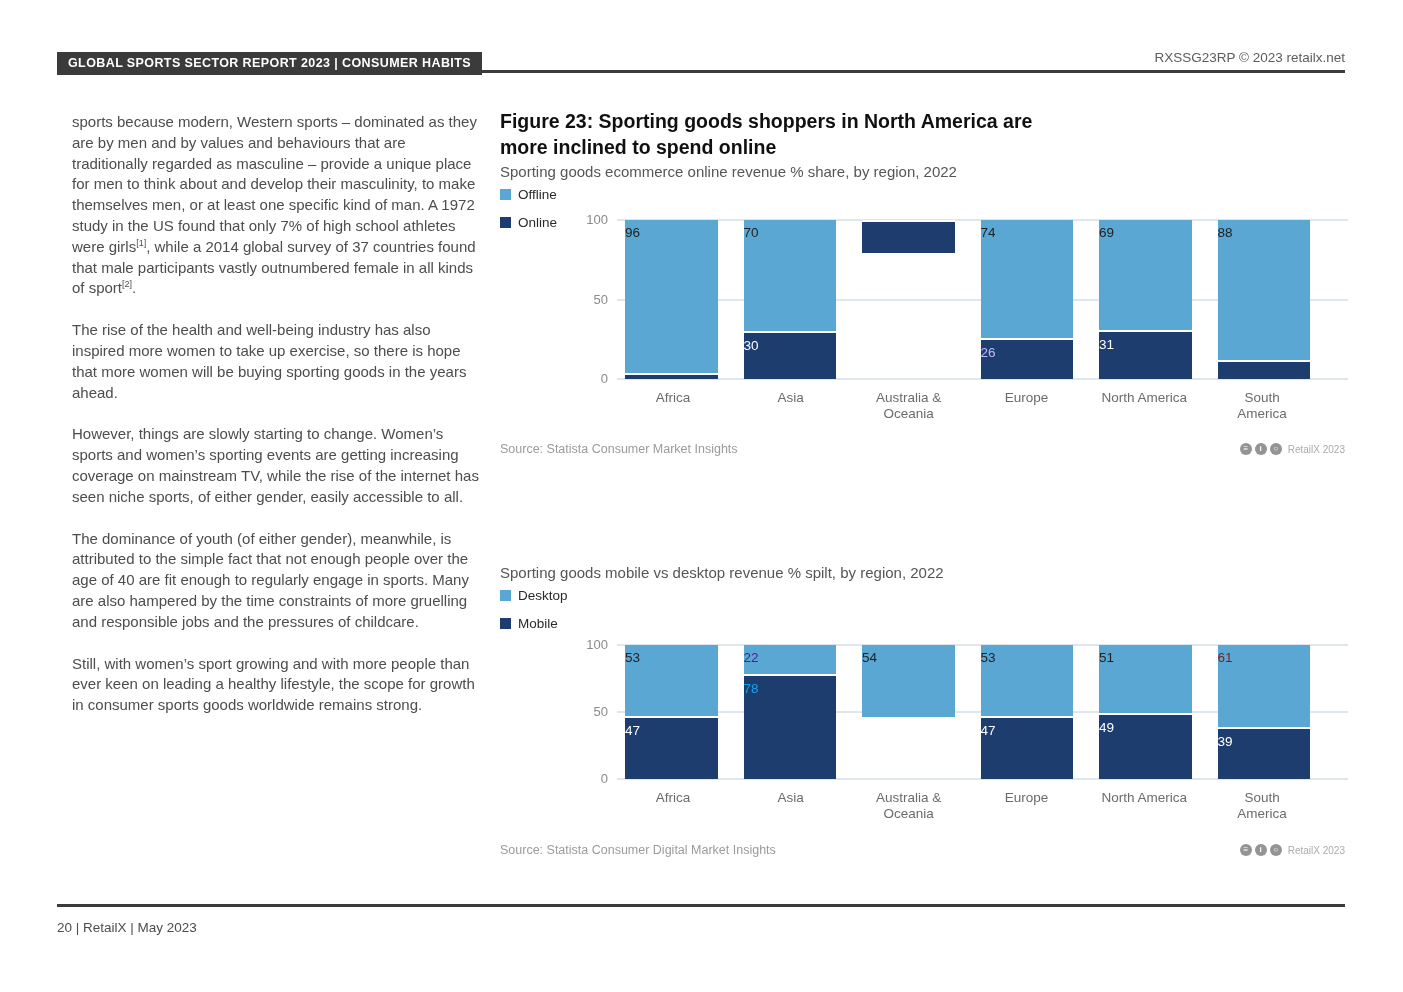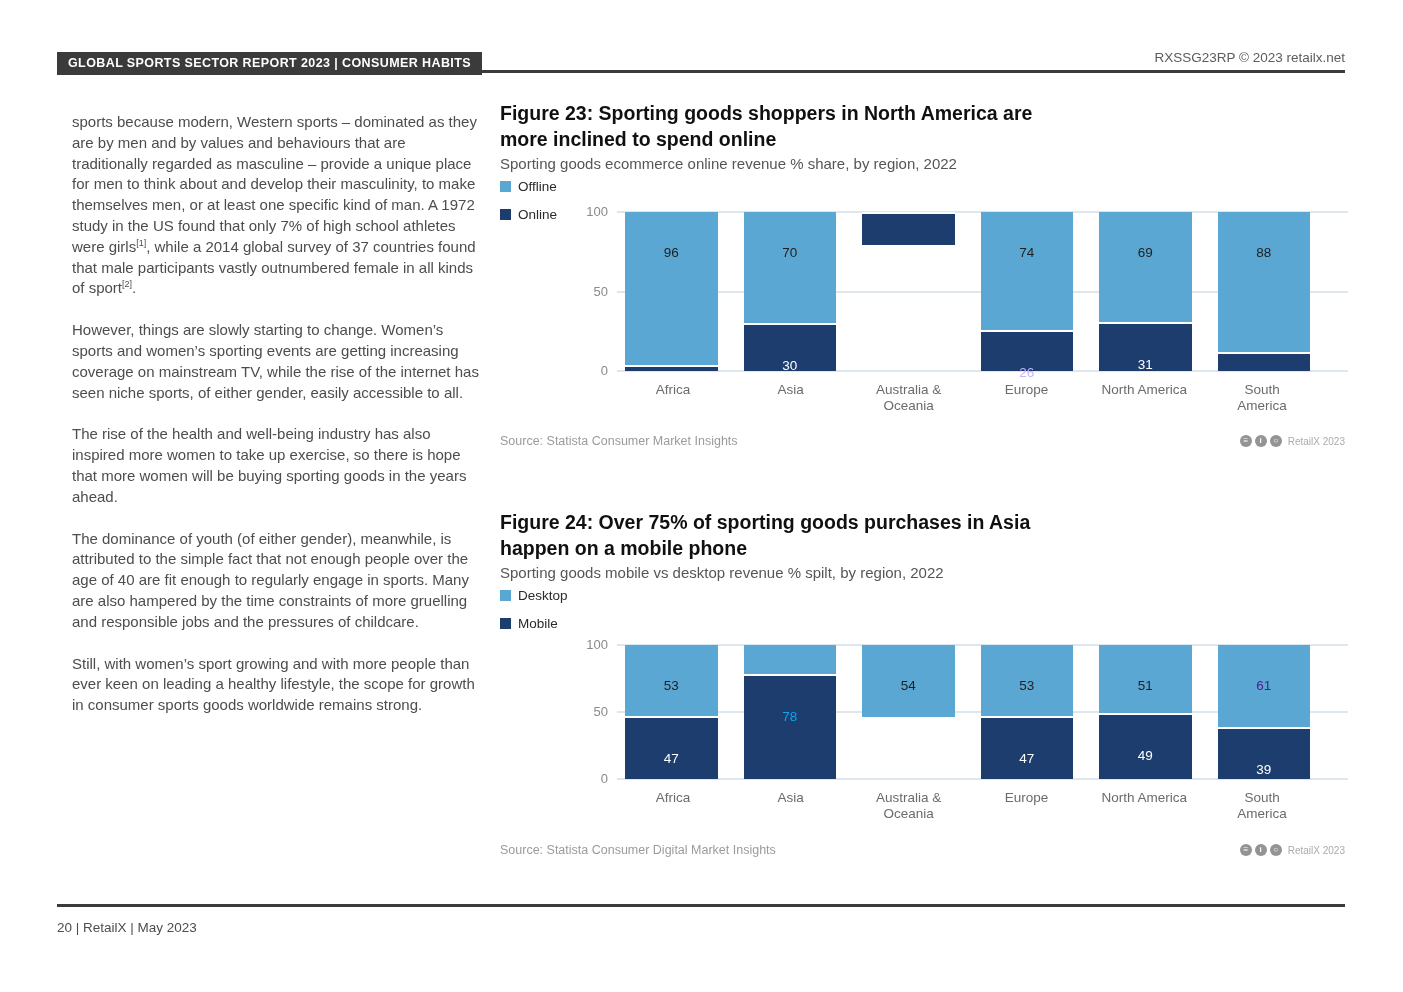--- a/index.html
+++ b/index.html
@@ -64,21 +64,21 @@
   .bars {
     position:absolute; left:0; top:0; width:100%; height:100%;
     display:flex; align-items:flex-end; gap:26px;
     padding:0 38px 0 8px;
   }
   .bar { flex:1 1 0; height:100%; display:flex; flex-direction:column; position:relative; }
   .seg { position:relative; width:100%; }
   .seg.lower { border-top:2px solid #ffffff; }
   .seg-label {
     position:absolute; top:5px; left:0; width:100%;
-    text-align:center; font-size:13.5px;margin-top:28px;
+    font-size:13.5px;
   }
   .cats {
     position:absolute; left:117px; width:731px;
     display:flex; gap:22px; padding:0 38px 0 8px;
   }
   .cat { flex:1 1 0; text-align:center; font-size:13.5px; color:#6b6b6b; line-height:16px; }
   .cat span { display:inline-block; max-width:86px; }
 
   .source-row {
     position:absolute; left:0; top:334px; width:845px;
@@ -105,28 +105,28 @@
 </head>
 <body>
 
 <div class="page">
   <div class="header-line"></div>
   <div class="badge">GLOBAL SPORTS SECTOR REPORT 2023 | CONSUMER HABITS</div>
   <div class="header-ref">RXSSG23RP © 2023 retailx.net</div>
 
   <div class="article" id="article">
       <p><span>sports because modern, Western sports – dominated as they are by men and by values and behaviours that are traditionally regarded as masculine – provide a unique place for men to think about and develop their masculinity, to make themselves men, or at least one specific kind of man. A 1972 study in the US found that only 7% of high school athletes were girls</span><sup>[1]</sup><span>, while a 2014 global survey of 37 countries found that male participants vastly outnumbered female in all kinds of sport</span><sup>[2]</sup><span>.</span></p>
+      <p><span>The rise of the health and well-being industry has also inspired more women to take up exercise, so there is hope that more women will be buying sporting goods in the years ahead.</span></p>
       <p><span>However, things are slowly starting to change. Women’s sports and women’s sporting events are getting increasing coverage on mainstream TV, while the rise of the internet has seen niche sports, of either gender, easily accessible to all.</span></p>
-      <p><span>The rise of the health and well-being industry has also inspired more women to take up exercise, so there is hope that more women will be buying sporting goods in the years ahead.</span></p>
       <p><span>The dominance of youth (of either gender), meanwhile, is attributed to the simple fact that not enough people over the age of 40 are fit enough to regularly engage in sports. Many are also hampered by the time constraints of more gruelling and responsible jobs and the pressures of childcare.</span></p>
       <p><span>Still, with women’s sport growing and with more people than ever keen on leading a healthy lifestyle, the scope for growth in consumer sports goods worldwide remains strong.</span></p>
     </div>
 
   <div id="charts">
-      <div class="figure" style="top: 100px;">
+      <div class="figure" style="top: 108px;">
         <div class="fig-title">Figure 23: Sporting goods shoppers in North America are
 more inclined to spend online</div>
         <div class="fig-subtitle">Sporting goods ecommerce online revenue % share, by region, 2022</div>
         <div class="legend">
           <div class="legend-item">
             <span class="legend-swatch" style="background: rgb(91, 167, 211);"></span>
             <span class="legend-label">Offline</span>
           </div>
           <div class="legend-item">
             <span class="legend-swatch" style="background: rgb(30, 61, 111);"></span>
@@ -194,22 +194,20 @@
           <span class="source">Source: Statista Consumer Market Insights</span>
           <span class="stamp">
             <span class="cc">≡</span>
             <span class="cc">i</span>
             <span class="cc">○</span>
             <span class="stamp-label">RetailX 2023</span>
           </span>
         </div>
       </div>
       <div class="figure" style="top: 509px;">
-        <div class="fig-title">Figure 24: Over 75% of sporting goods purchases in Asia
-happen on a mobile phone</div>
         <div class="fig-subtitle">Sporting goods mobile vs desktop revenue % spilt, by region, 2022</div>
         <div class="legend">
           <div class="legend-item">
             <span class="legend-swatch" style="background: rgb(91, 167, 211);"></span>
             <span class="legend-label">Desktop</span>
           </div>
           <div class="legend-item">
             <span class="legend-swatch" style="background: rgb(30, 61, 111);"></span>
             <span class="legend-label">Mobile</span>
           </div>
@@ -254,21 +252,21 @@
             <div class="bar">
               <div class="seg" style="height: 51%; background: rgb(91, 167, 211);">
                 <div class="seg-label" style="color: rgb(31, 31, 31);">51</div>
               </div>
               <div class="seg lower" style="height: 49%; background: rgb(30, 61, 111);">
                 <div class="seg-label" style="color: rgb(255, 255, 255);">49</div>
               </div>
             </div>
             <div class="bar">
               <div class="seg" style="height: 61%; background: rgb(91, 167, 211);">
-                <div class="seg-label" style="color: #4c1d95;">61</div>
+                <div class="seg-label" style="color: #7f1d1d;">61</div>
               </div>
               <div class="seg lower" style="height: 39%; background: rgb(30, 61, 111);">
                 <div class="seg-label" style="color: rgb(255, 255, 255);">39</div>
               </div>
             </div>
           </div>
         </div>
         <div class="cats" style="top: 281px;">
           <div class="cat"><span>Africa</span></div>
           <div class="cat"><span>Asia</span></div>

